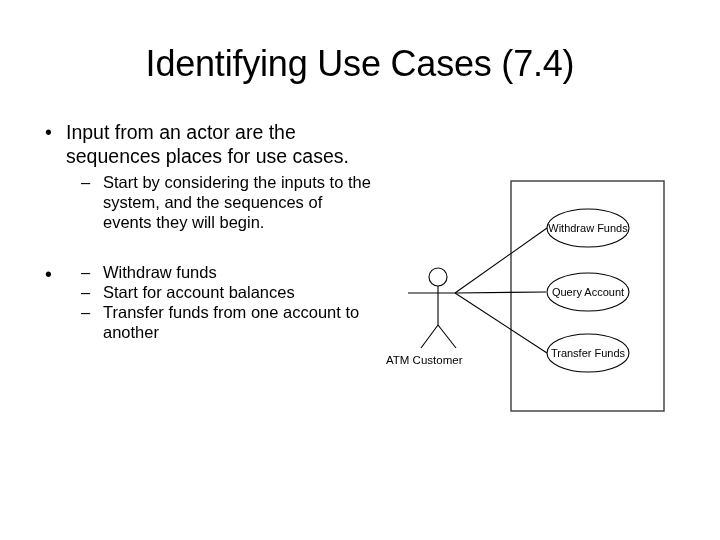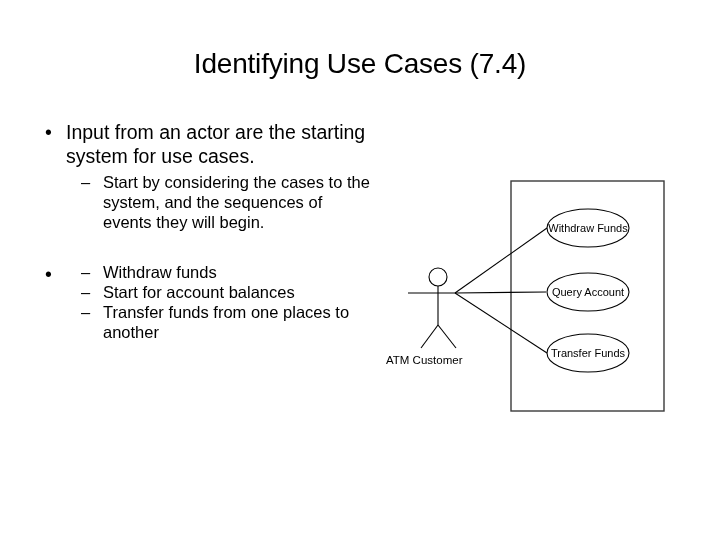--- a/index.html
+++ b/index.html
@@ -21,21 +21,21 @@
     background: #ffffff;
   }
 
   
   .slide-title {
     position: absolute;
     left: 40px;
     top: 42px;
     width: 640px;
     text-align: center;
-    font-size: 28px;
+    font-size: 36px;
     line-height: 44px;
     font-weight: 400;
     letter-spacing: -0.2px;
     color: #000000;
     white-space: nowrap;
   }
 
   
   .body-col {
     position: absolute;
@@ -118,26 +118,26 @@
 
 <div class="slide">
 
   <div class="slide-title">Identifying Use Cases (7.4)</div>
 
   <div class="body-col">
 
     <div class="bullet-group">
       <div class="bullet-l1">
         <span class="marker">•</span>
-        <span>Input from an actor are the starting system for use cases.</span>
+        <span>Input from an actor are the sequences places for use cases.</span>
       </div>
       <div class="sub-list">
         <div class="bullet-l2">
           <span class="marker">–</span>
-          <span>Start by considering the cases to the system, and the sequences of events they will begin.</span>
+          <span>Start by considering the inputs to the system, and the sequences of events they will begin.</span>
         </div>
       </div>
     </div>
 
     <div class="group-gap"></div>
 
     <div class="bullet-group">
       <div class="bullet-l1">
         <span class="marker">•</span>
       </div>
@@ -145,21 +145,21 @@
         <div class="bullet-l2">
           <span class="marker">–</span>
           <span>Withdraw funds</span>
         </div>
         <div class="bullet-l2">
           <span class="marker">–</span>
           <span>Start for account balances</span>
         </div>
         <div class="bullet-l2">
           <span class="marker">–</span>
-          <span>Transfer funds from one places to another</span>
+          <span>Transfer funds from one account to another</span>
         </div>
       </div>
     </div>
 
   </div>
 
   <div class="diagram">
     <svg width="320" height="260" viewBox="0 0 320 260" xmlns="http://www.w3.org/2000/svg">
 
       <rect x="131" y="16" width="153" height="230" class="uml-box"></rect>

